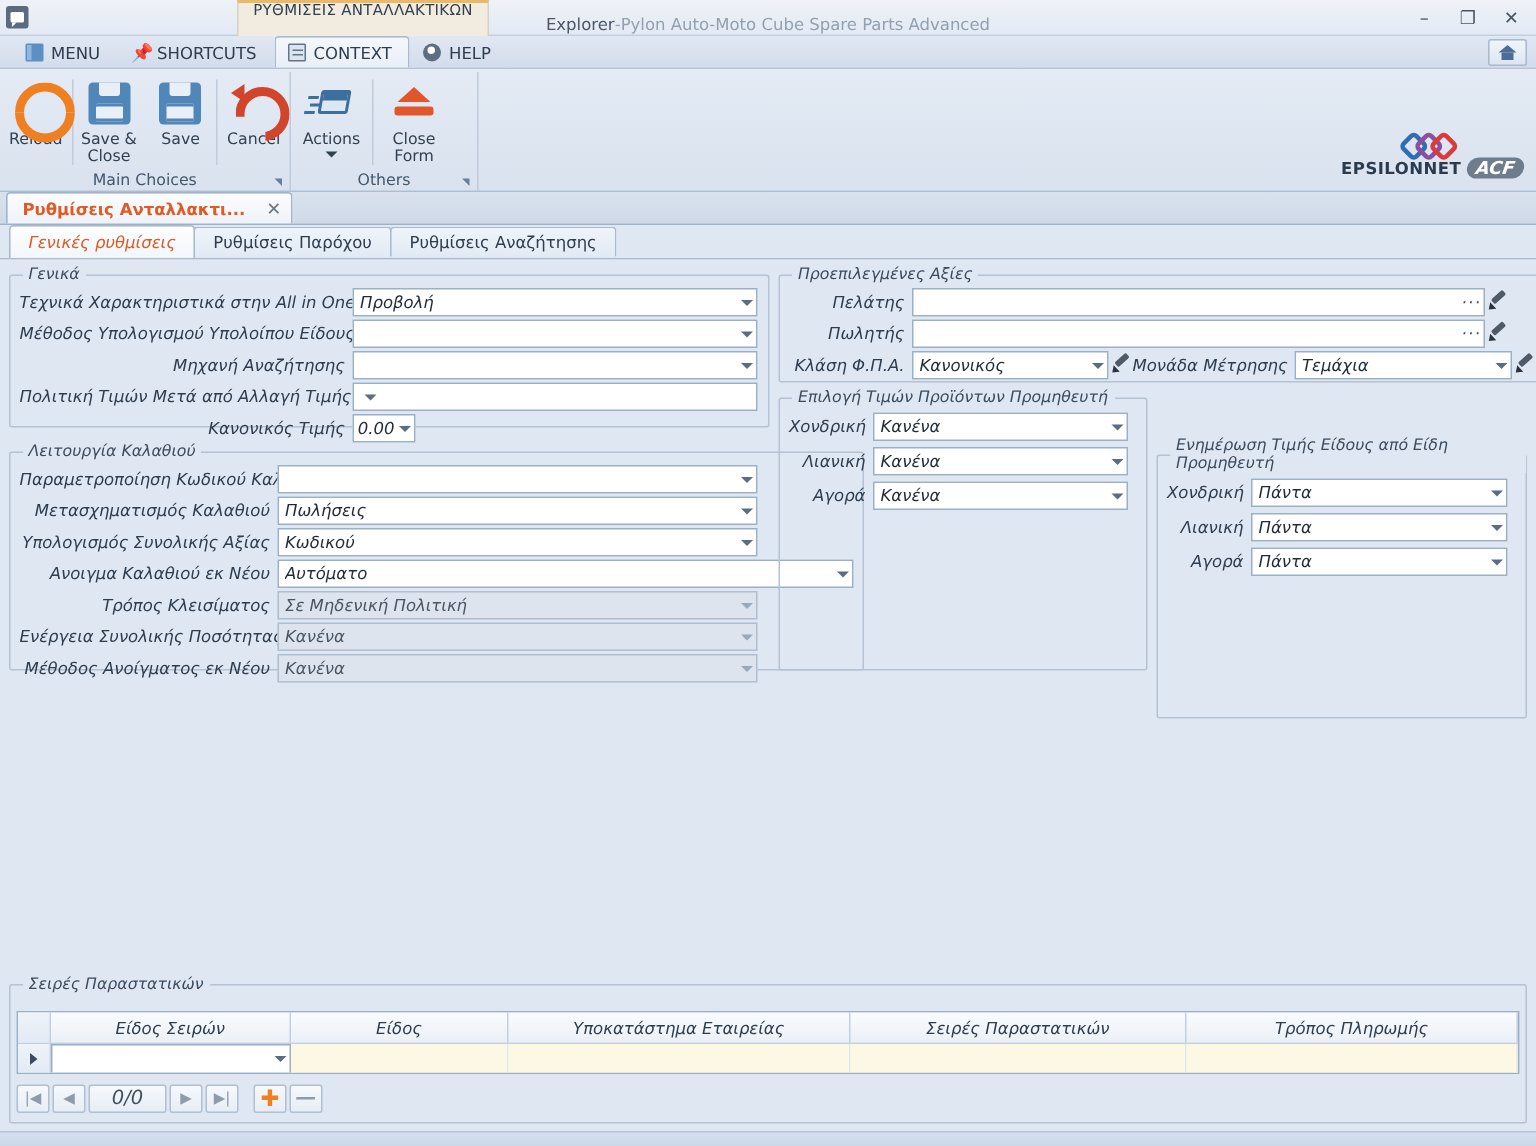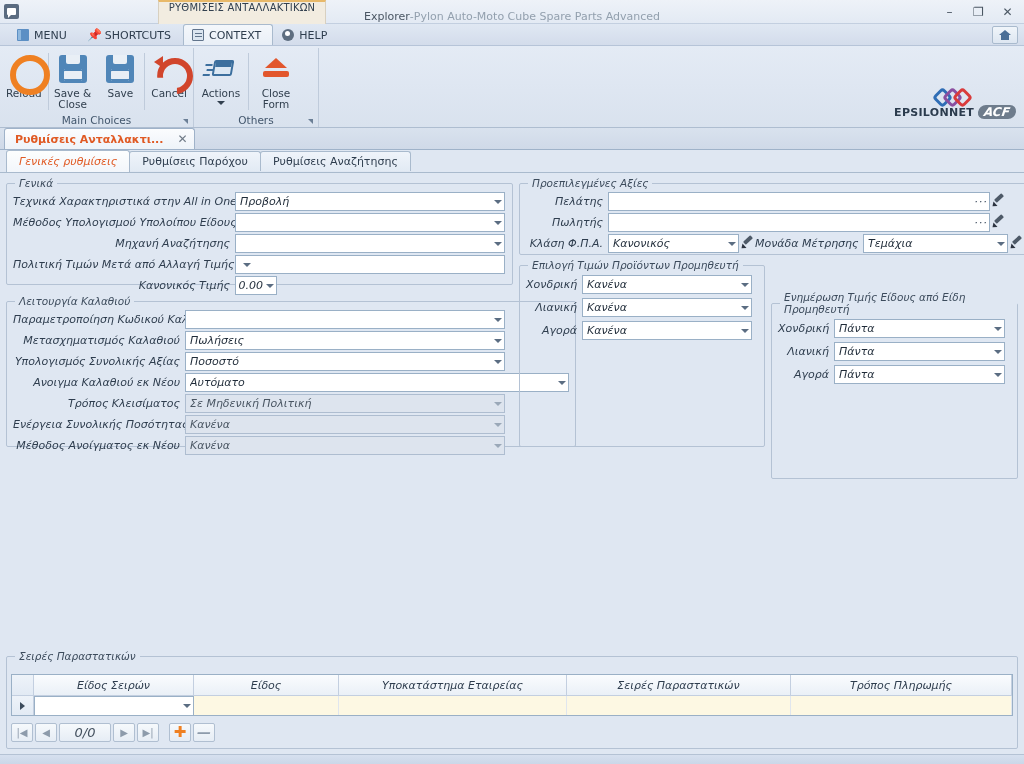--- a/index.html
+++ b/index.html
@@ -609,21 +609,21 @@
         <div class="row">
           <div class="lbl" style="width:172px">Μετασχηματισμός Καλαθιού</div>
           <div class="ctl" style="width:320px">
             <span class="val">Πωλήσεις</span>
             <span class="arrow"></span>
           </div>
         </div>
         <div class="row">
           <div class="lbl" style="width:172px">Υπολογισμός Συνολικής Αξίας</div>
           <div class="ctl" style="width:320px">
-            <span class="val">Ποσοστό</span>
+            <span class="val">Κωδικού</span>
             <span class="arrow"></span>
           </div>
         </div>
         <div class="row">
           <div class="lbl" style="width:172px">Ανοιγμα Καλαθιού εκ Νέου</div>
           <div class="ctl" style="width:384px">
             <span class="val">Αυτόματο</span>
             <span class="arrow"></span>
           </div>
         </div>

